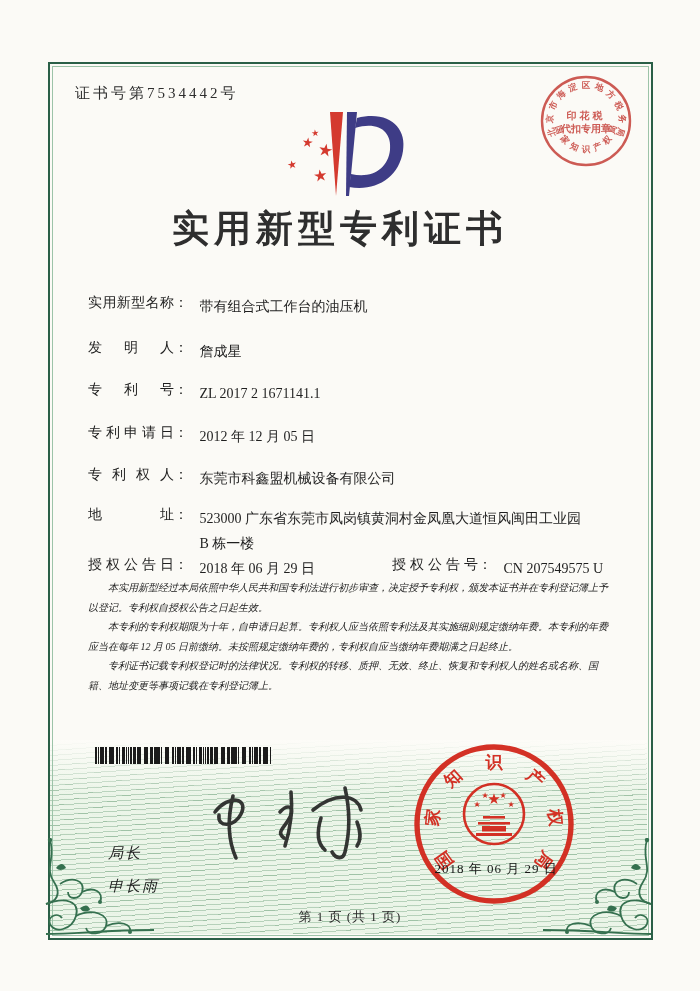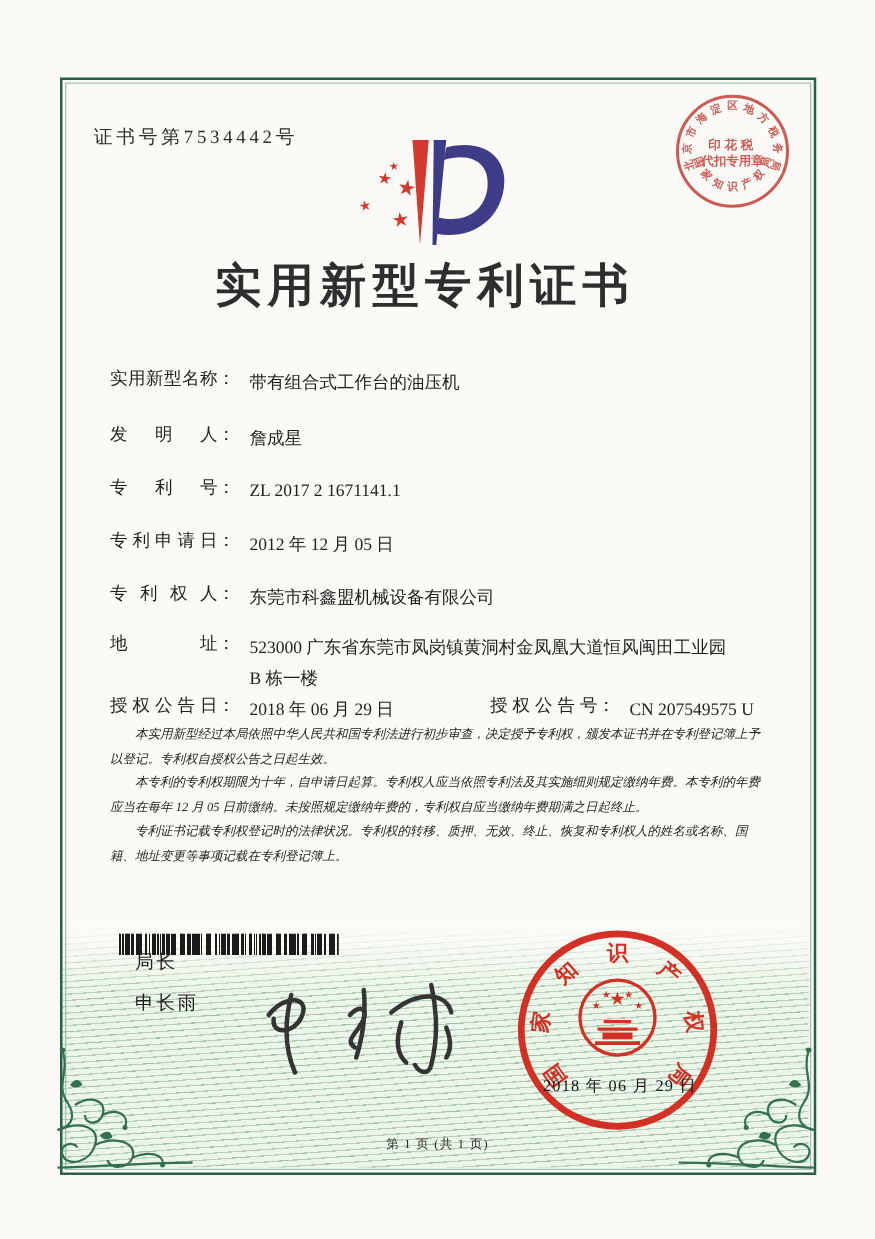--- a/index.html
+++ b/index.html
@@ -19,48 +19,48 @@
   }
   .band{
     position:absolute;left:50px;top:740px;width:597px;height:194px;
     background-image:
       linear-gradient(to bottom, rgba(253,252,248,1) 0px, rgba(253,252,248,0) 55px),
       repeating-linear-gradient(176deg, rgba(110,162,122,.45) 0 1px, rgba(235,245,232,.9) 1px 5px),
       repeating-linear-gradient(184deg, rgba(110,162,122,.30) 0 1px, transparent 1px 7px);
     background-color:#f0f7ee;
   }
   
-  .cert-no{position:absolute;left:75px;top:100px;font-size:15px;letter-spacing:3px;color:#2d2d2d;}
+  .cert-no{position:absolute;left:75px;top:84px;font-size:15px;letter-spacing:3px;color:#2d2d2d;}
   .title{position:absolute;left:0;top:204px;width:680px;text-align:center;
     font-size:37px;font-weight:bold;letter-spacing:5px;color:#2e2e2e;}
   .fields{position:absolute;left:88px;top:0;width:534px;font-size:14px;color:#1f1f1f;}
   .frow{position:absolute;left:0;white-space:nowrap;}
   .f-label{display:inline-block;width:86px;text-align:justify;text-align-last:justify;vertical-align:top;}
   .f-colon{display:inline-block;vertical-align:top;}
   .f-value{display:inline-block;margin-left:8px;vertical-align:top;white-space:normal;line-height:25px;}
   .w-addr{width:392px;}
   .grant-no{position:absolute;left:304px;top:0;white-space:nowrap;}
   .bodytext{position:absolute;left:88px;top:578px;width:526px;font-size:10px;
     line-height:19.6px;color:#222;font-style:italic;}
   .bodytext p{margin:0;text-indent:2em;}
   .barcode{position:absolute;left:95px;top:747px;width:176px;height:17px;
     background-image:
       repeating-linear-gradient(90deg,#1b1b1b 0 2px,transparent 2px 3px,#1b1b1b 3px 4px,transparent 4px 7px),
       repeating-linear-gradient(90deg,#1b1b1b 0 1px,transparent 1px 5px,#1b1b1b 5px 8px,transparent 8px 11px);
   }
-  .signer{position:absolute;left:108px;top:760px;font-size:15px;color:#1d1d1d;
-    font-family:"Liberation Sans","DejaVu Sans",sans-serif;letter-spacing:2px;}
+  .signer{position:absolute;left:108px;top:844px;font-size:15px;color:#1d1d1d;
+    font-family:"Liberation Sans","DejaVu Sans",sans-serif;letter-spacing:2px;font-style:italic;}
   .signer div{margin-bottom:14px;}
   .sig-svg{position:absolute;left:195px;top:780px;}
   .seal-svg{position:absolute;left:404px;top:736px;opacity:.95;}
   .seal-date{position:absolute;left:414px;top:860px;width:164px;text-align:center;
     font-size:13px;color:#161616;letter-spacing:1px;}
   .tax-svg{position:absolute;left:538px;top:73px;opacity:.9;}
   .footer{position:absolute;left:0;top:908px;width:700px;text-align:center;
-    font-size:10px;letter-spacing:1px;color:#2c2c2c;}
+    font-size:13px;letter-spacing:1px;color:#2c2c2c;}
   .orn{position:absolute;}
   .logo-svg{position:absolute;left:283px;top:106px;}
 </style>
 </head>
 <body>
 
 <div class="page">
 
   <div class="cert-no">证书号第7534442号</div>
 

